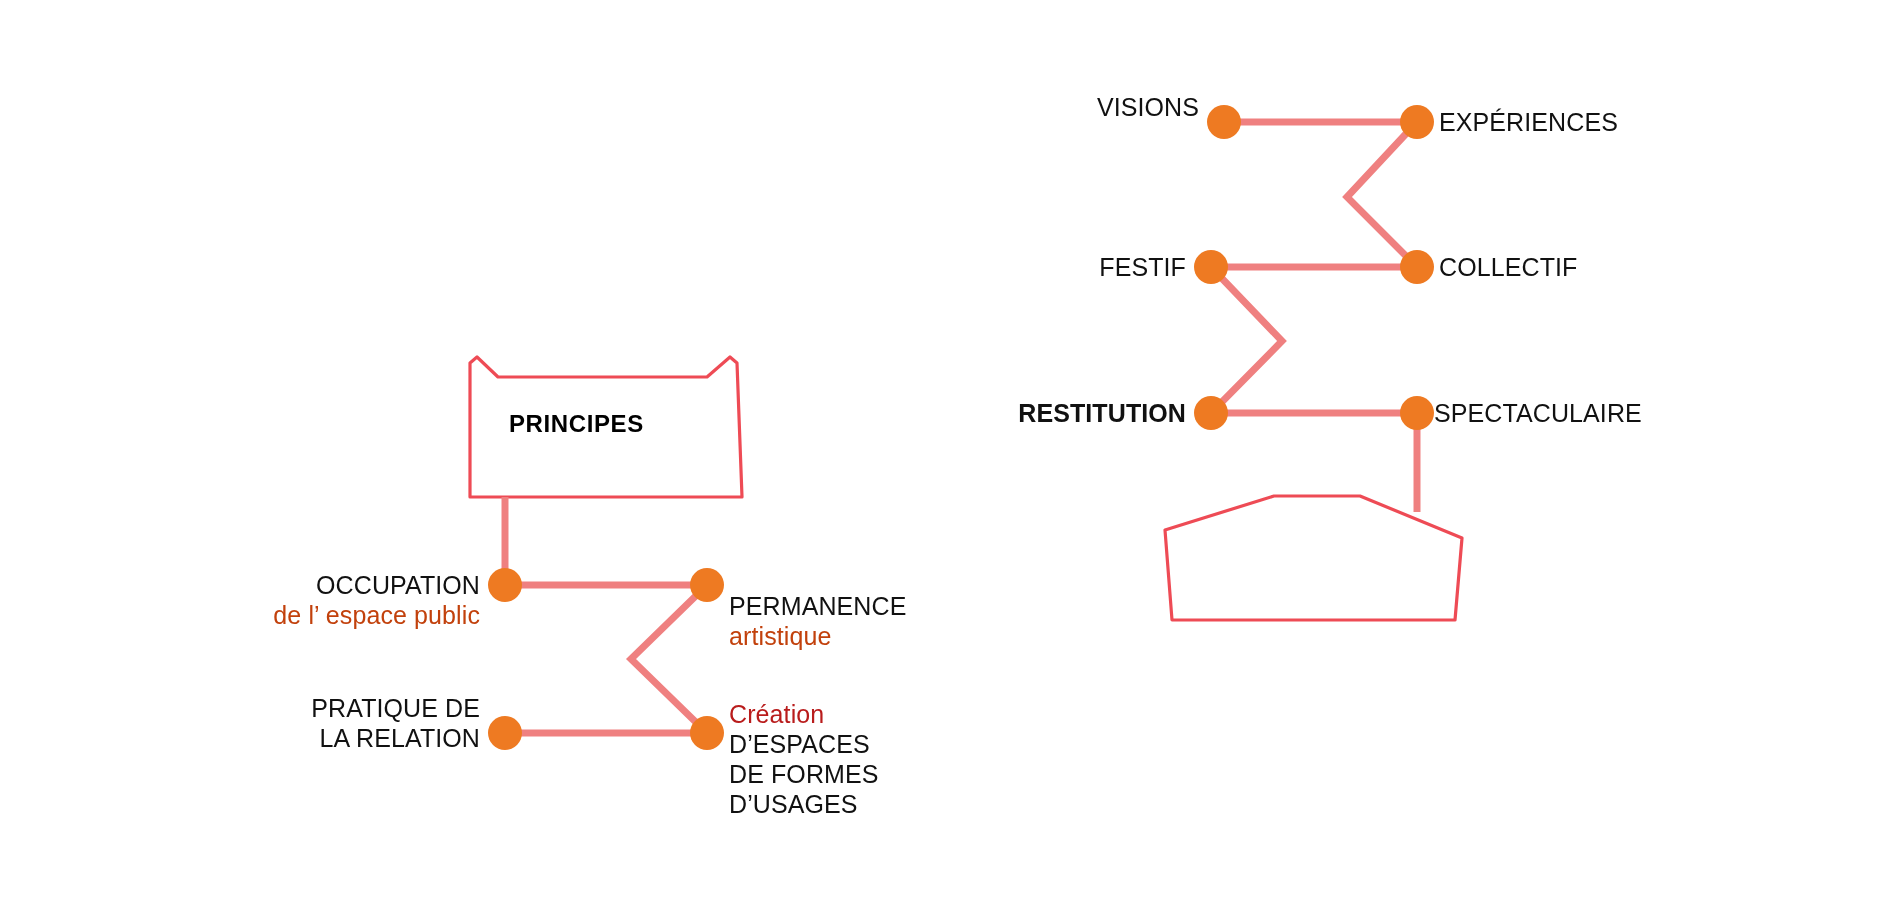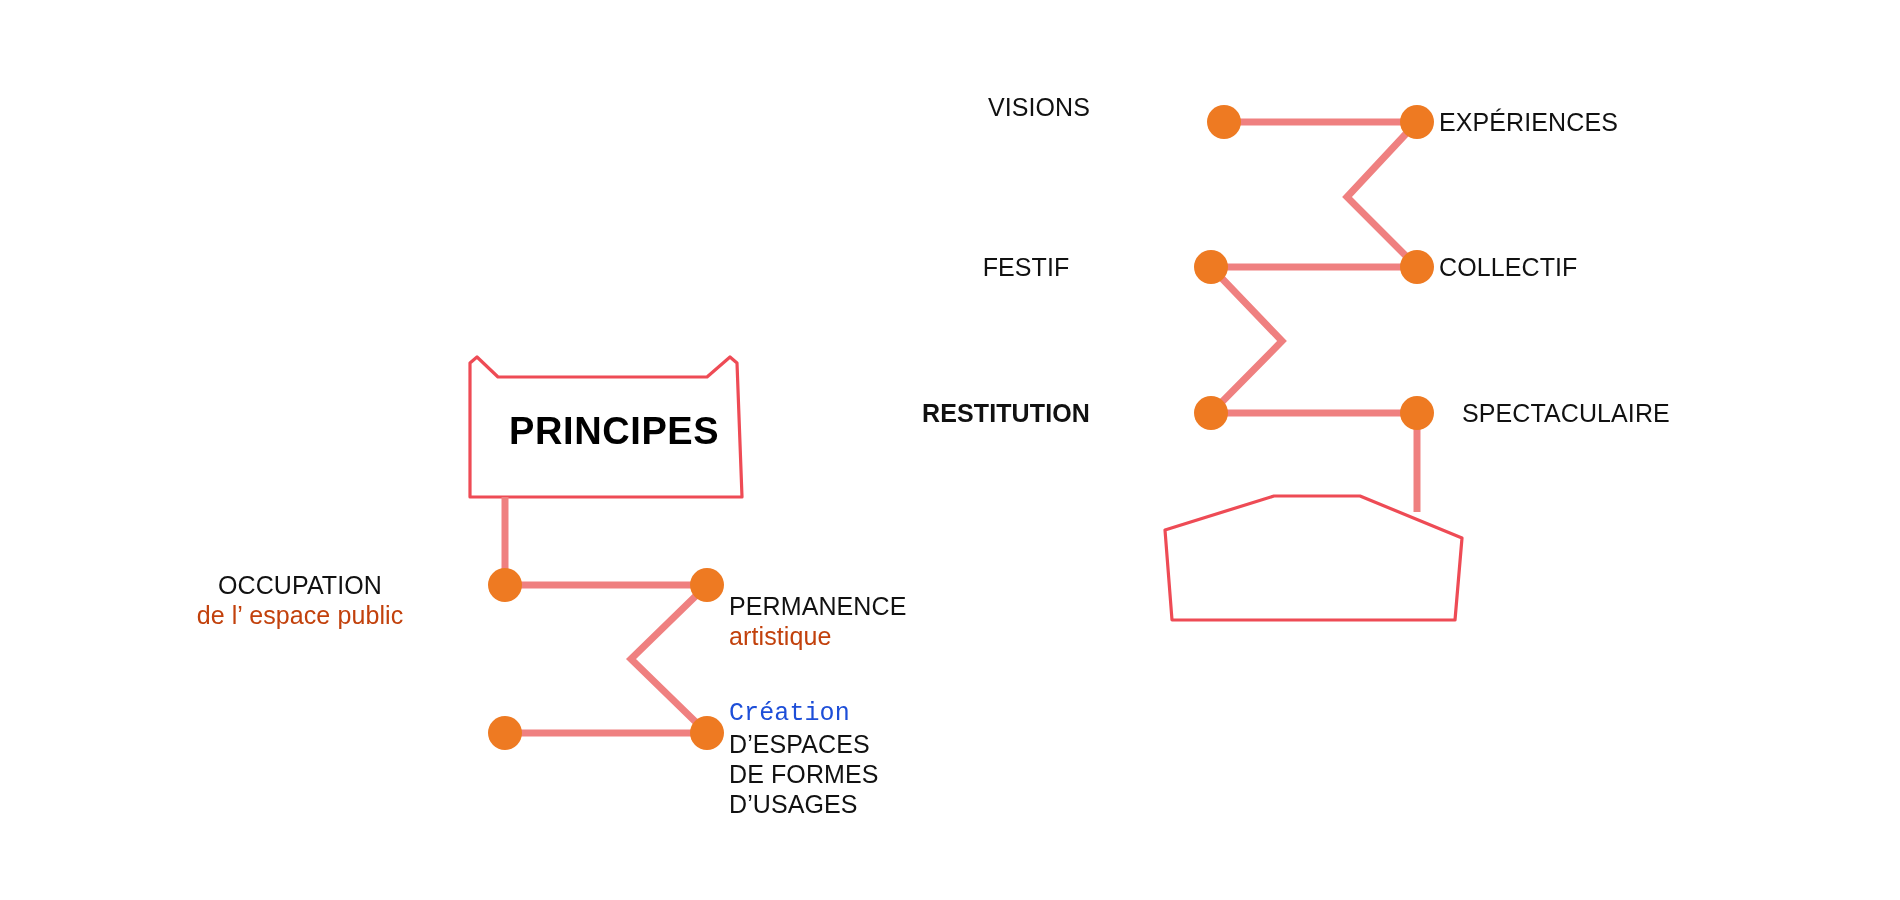--- a/index.html
+++ b/index.html
@@ -38,45 +38,44 @@
   .node-label {
     position: absolute;
     font-family: "Liberation Sans", sans-serif;
     font-size: 25px;
     line-height: 30px;
     color: #111111;
     white-space: nowrap;
     letter-spacing: 0.1px;
   }
   .node-label.align-right {
-    text-align: center;
+    text-align: right;
   }
   .node-label.align-left {
     text-align: left;
   }
   .sub-label {
     color: #c2410c;
     display: block;
   }
   .sub-label-top {
-    color: #1d4ed8;
+    color: #b91c1c;
     display: block;
-    font-family: Liberation Mono, monospace;
   }
   .main-label {
     display: block;
     color: #111111;
   }
 
   
   .banner-title {
     position: absolute;
     font-family: "Liberation Sans", sans-serif;
     font-weight: bold;
-    font-size: 38px;
+    font-size: 24px;
     letter-spacing: 0.6px;
     color: #000000;
     white-space: nowrap;
   }
 
   
   .node-dot {
     position: absolute;
     width: 34px;
     height: 34px;
@@ -148,20 +147,24 @@
   <div class="node-label align-right" style="right:1420px; top:570px; width:360px;">
     <span class="main-label">OCCUPATION</span>
     <span class="sub-label">de l’ espace public</span>
   </div>
 
   <div class="node-label align-left" style="left:729px; top:570px;margin-top:21px;">
     <span class="main-label">PERMANENCE</span>
     <span class="sub-label">artistique</span>
   </div>
 
+  <div class="node-label align-right" style="right:1420px; top:693px; width:360px;">
+    <span class="main-label">PRATIQUE DE</span>
+    <span class="main-label">LA RELATION</span>
+  </div>
 
   <div class="node-label align-left" style="left:729px; top:699px;">
     <span class="sub-label-top">Création</span>
     <span class="main-label">D’ESPACES</span>
     <span class="main-label">DE FORMES</span>
     <span class="main-label">D’USAGES</span>
   </div>
 
   <div class="node-label align-right" style="right:701px; top:92px; width:320px;">
     <span class="main-label">VISIONS</span>
@@ -176,17 +179,17 @@
   </div>
 
   <div class="node-label align-left" style="left:1439px; top:252px;text-align:right;">
     <span class="main-label">COLLECTIF</span>
   </div>
 
   <div class="node-label align-right" style="right:714px; top:398px; width:360px;font-weight:bold;">
     <span class="main-label">RESTITUTION</span>
   </div>
 
-  <div class="node-label align-left" style="left:1434px; top:398px;margin-left:28px;">
+  <div class="node-label align-left" style="left:1434px; top:398px;">
     <span class="main-label">SPECTACULAIRE</span>
   </div>
 
 </div>
 
 </body></html>

